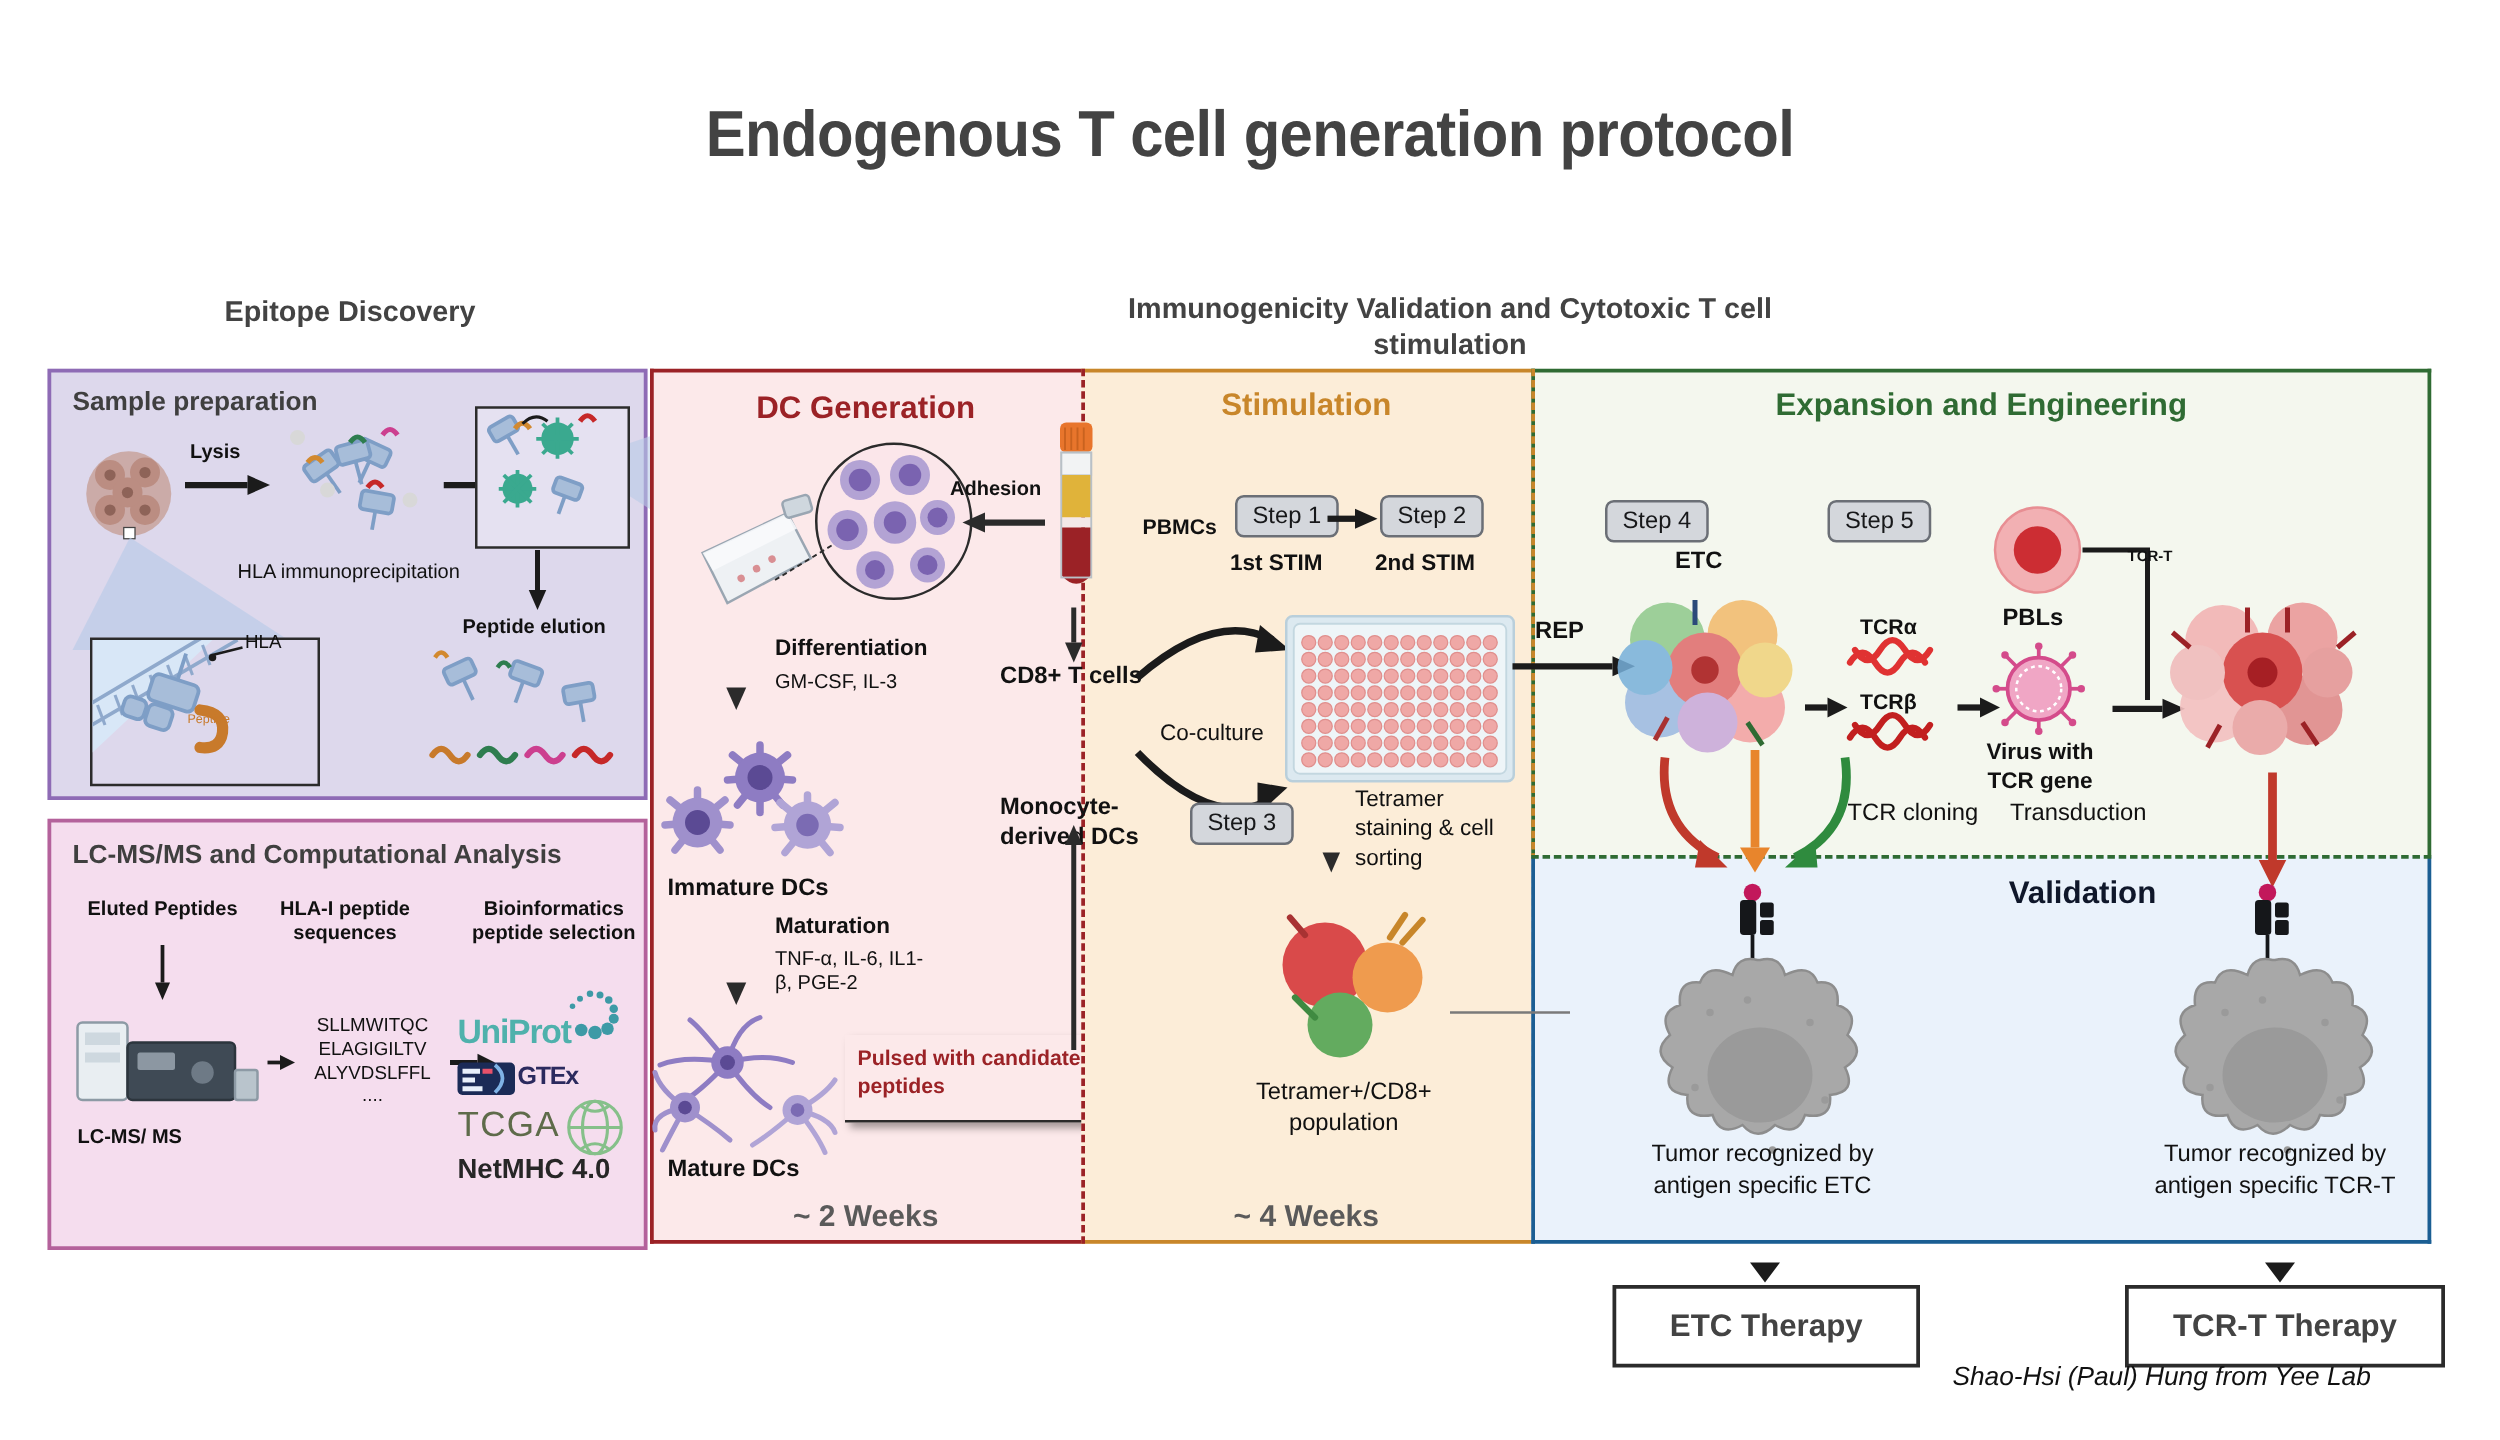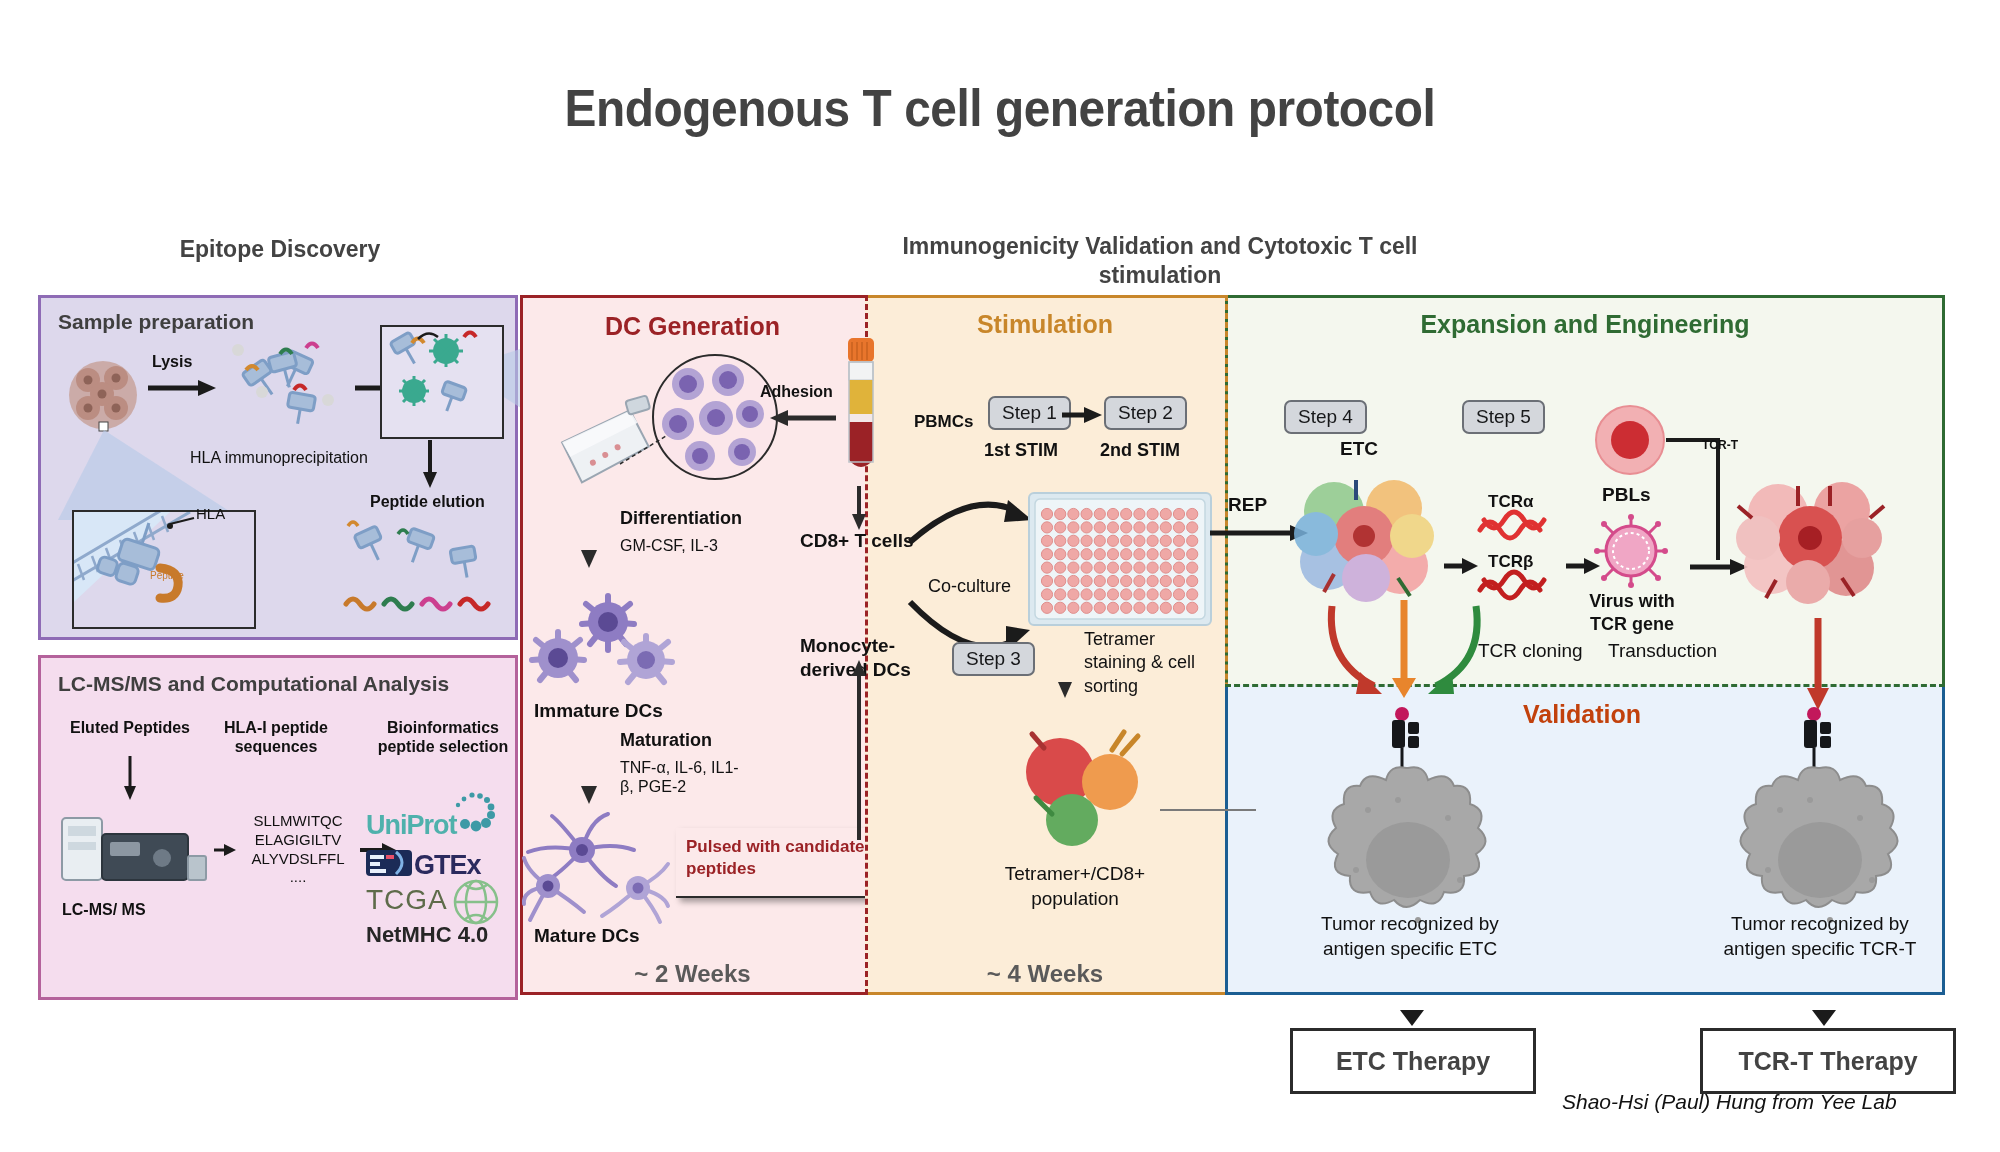--- a/index.html
+++ b/index.html
@@ -49,21 +49,21 @@
 
   
   svg{position:absolute;overflow:visible;}
   .credit{position:absolute;font-style:italic;font-size:21px;color:#111;}
 
   .seqbox{position:absolute;font-size:15px;line-height:1.25;color:#111;text-align:center;
           font-family:"Liberation Sans",sans-serif;}
 
   
   .logo-uniprot{position:absolute;font-size:27px;font-weight:bold;color:#4fb1ac;letter-spacing:-1px;}
-  .logo-gtex{position:absolute;font-size:27px;font-weight:bold;color:#2b2a5e;letter-spacing:-1px;}
+  .logo-gtex{position:absolute;font-size:20px;font-weight:bold;color:#2b2a5e;letter-spacing:-1px;}
   .logo-tcga{position:absolute;font-size:28px;color:#5e6b4a;letter-spacing:1px;}
   .logo-netmhc{position:absolute;font-size:22px;font-weight:bold;color:#262626;}
 
   .inset{position:absolute;border:2px solid #2b2b2b;background:#ddd8ec;}
 
   .plate{position:absolute;background:#dce9f0;border:2px solid #b9cfdb;border-radius:6px;}
 
   .tube-label{font-weight:bold;font-size:17px;color:#111;margin-left:24px;}
 </style>
 </head>
@@ -796,21 +796,21 @@
       <line x1="104" y1="108" x2="116" y2="126"></line>
     <line x1="14" y1="48" x2="0" y2="36"></line>
       <line x1="132" y1="48" x2="146" y2="36"></line>
   </g>
   <circle cx="72" cy="68" r="12" fill="#a61f24"></circle>
 </svg>
 <div class="t b blk" style="left:1702px;top:438px;font-size:12px;">TCR-T</div>
 
 <div class="panel" id="p-val"></div>
 <div class="hdash-green"></div>
-<div class="abs sub-head" style="left:1432px;top:700px;width:300px;text-align:center;color:#c2410c;">Validation</div>
+<div class="abs sub-head" style="left:1516px;top:700px;width:300px;text-align:center;color:#0f172a;">Validation</div>
 
 <svg class="abs" style="left:1316px;top:600px;" width="180" height="110">
   <path d="M16,6 Q10,62 58,86" stroke="#c0392b" stroke-width="7" fill="none"></path>
   <polygon points="44,72 66,94 40,94" fill="#c0392b"></polygon>
   <line x1="88" y1="0" x2="88" y2="78" stroke="#e8852c" stroke-width="7"></line>
   <polygon points="76,78 100,78 88,98" fill="#e8852c"></polygon>
   <path d="M160,6 Q168,62 120,86" stroke="#2f8b3e" stroke-width="7" fill="none"></path>
   <polygon points="136,72 112,94 138,94" fill="#2f8b3e"></polygon>
 </svg>
 

